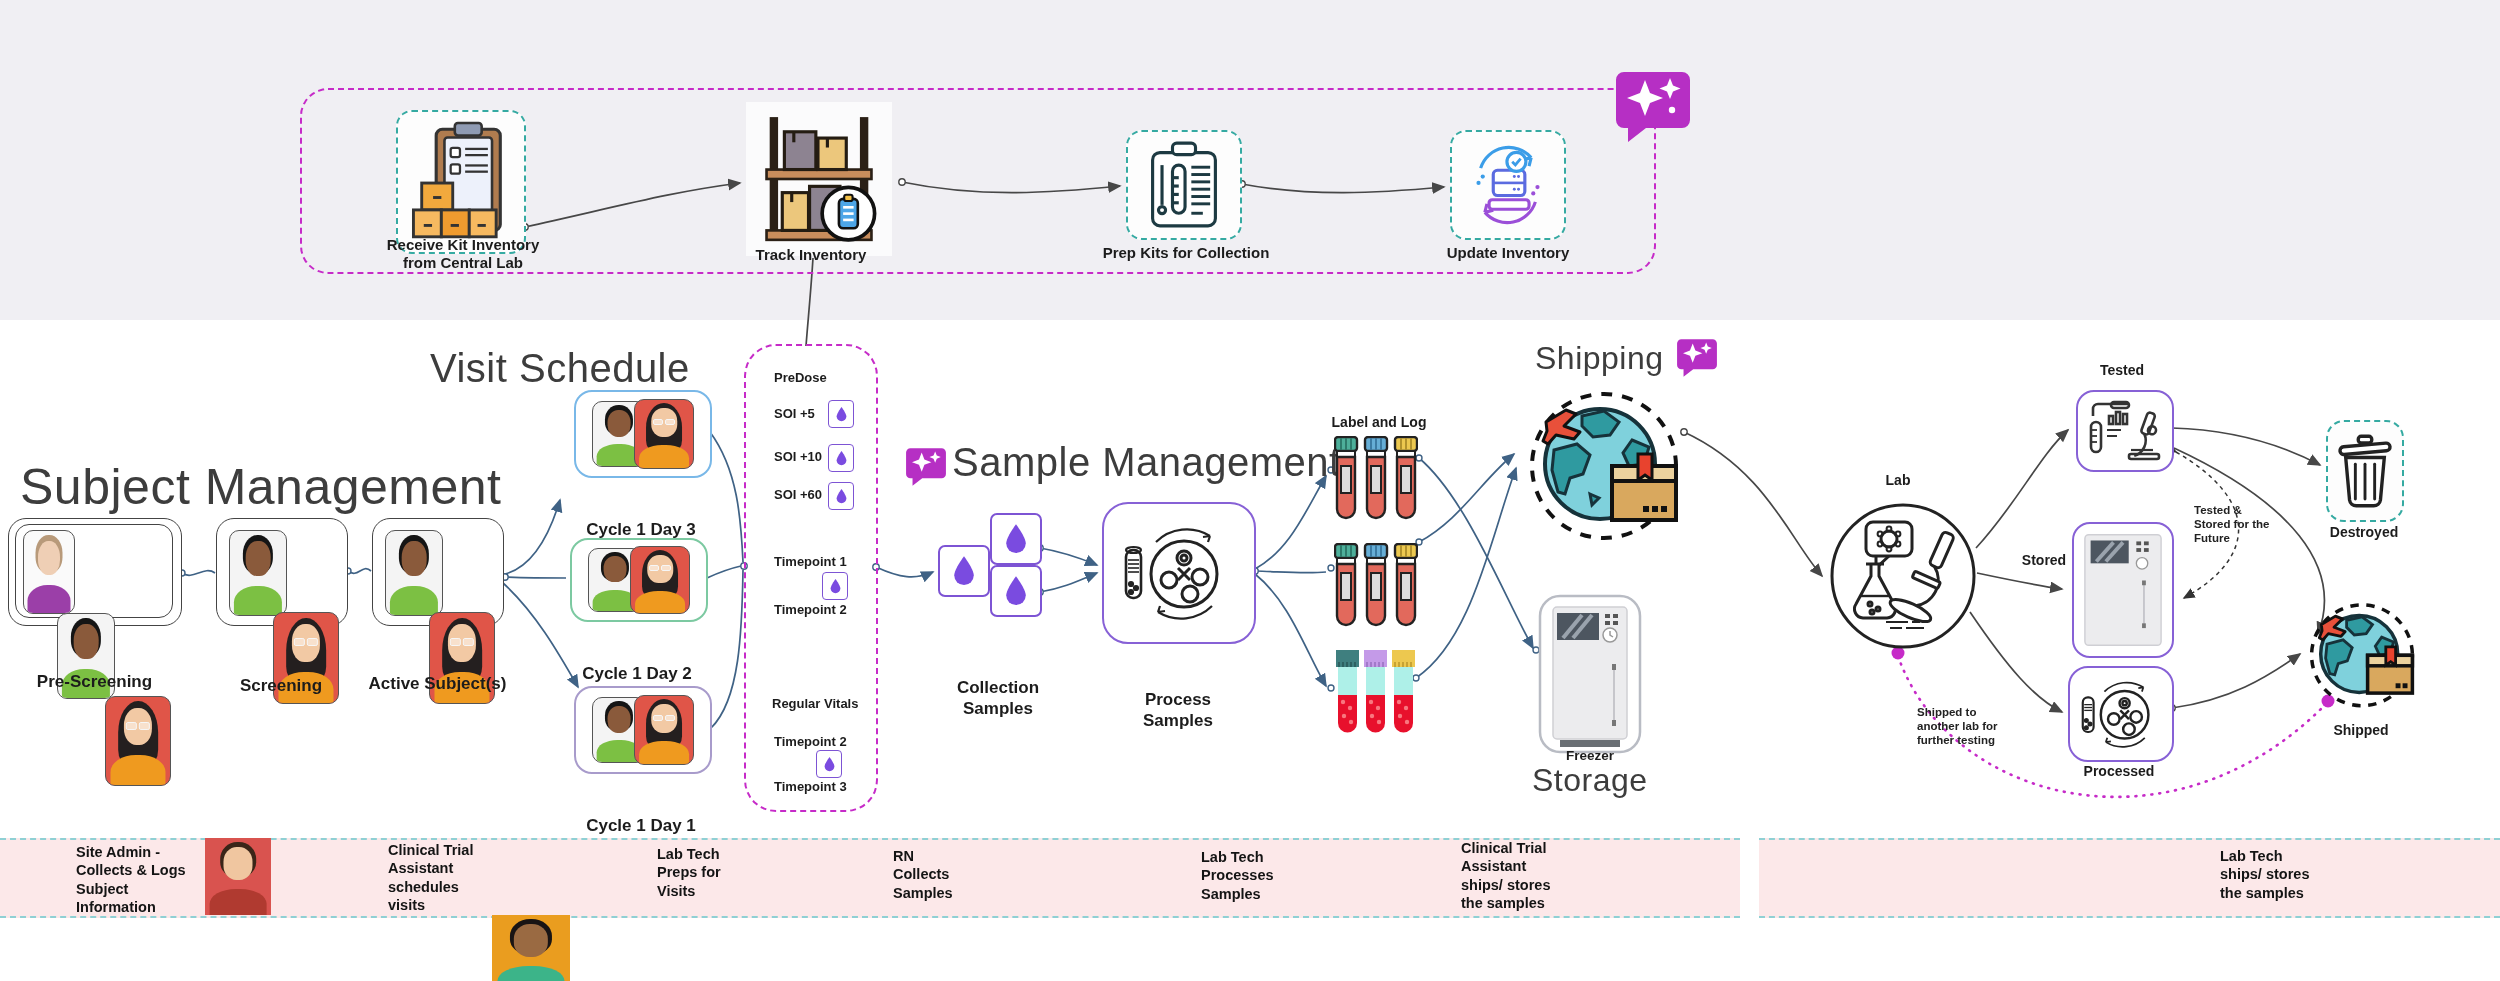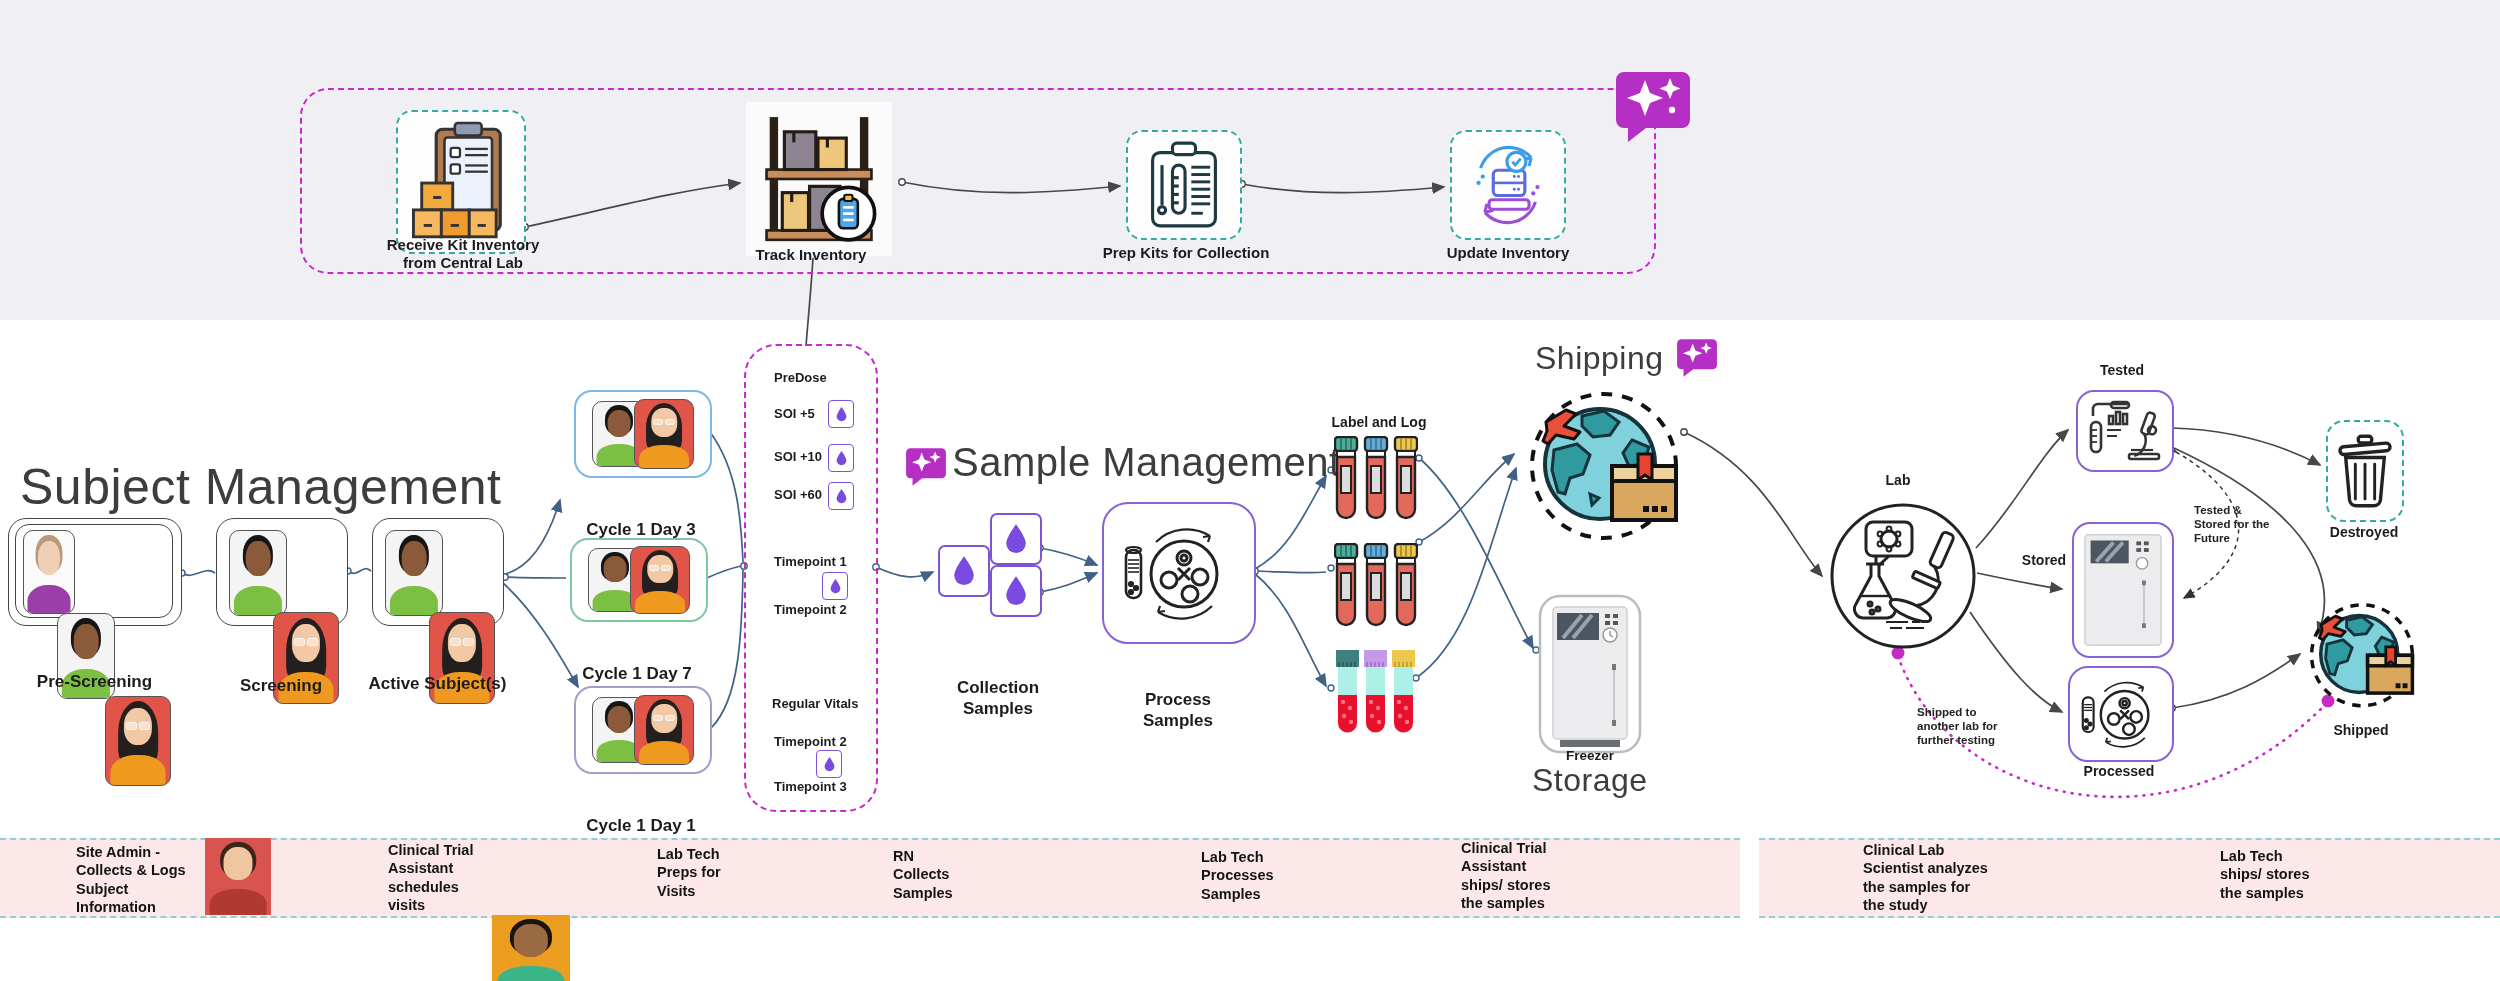--- a/index.html
+++ b/index.html
@@ -300,20 +300,21 @@
         <span class="hd"></span>
         <span class="bd"></span>
         <span class="gl">
           <i></i>
           <i></i>
         </span>
       </div>
   </div>
   <div class="abs nlabel big-label" style="left:360px;top:632px;width:155px;">Active Subject(s)</div>
 
+  <div class="abs title" style="left:430px;top:346px;">Visit Schedule</div>
 
   <div class="abs cycle-box" style="left:574px;top:390px;width:134px;height:84px;border-color:#79b8e8;">
     <div class="pav avbox" style="width:52px;height:64px;background:#f4f4f4;--hair:#151515;--skin:#8a5a3b;--shirt:#7cc043;margin-right:-14px;">
         <span class="hr"></span>
         <span class="hd"></span>
         <span class="bd"></span>
       </div>
     <div class="pav long avbox" style="width:58px;height:68px;background:#e05548;--hair:#241f1f;--skin:#f2c9a4;--shirt:#ef9a1f;">
         <span class="hr"></span>
         <span class="hd"></span>
@@ -335,21 +336,21 @@
     <div class="pav long avbox" style="width:58px;height:66px;background:#e05548;--hair:#241f1f;--skin:#f2c9a4;--shirt:#ef9a1f;">
         <span class="hr"></span>
         <span class="hd"></span>
         <span class="bd"></span>
         <span class="gl">
           <i></i>
           <i></i>
         </span>
       </div>
   </div>
-  <div class="abs nlabel big-label" style="left:568px;top:622px;width:138px;">Cycle 1 Day 7</div>
+  <div class="abs nlabel big-label" style="left:568px;top:622px;width:138px;">Cycle 1 Day 2</div>
 
   <div class="abs cycle-box" style="left:574px;top:686px;width:134px;height:84px;border-color:#a89bcb;">
     <div class="pav avbox" style="width:52px;height:64px;background:#f4f4f4;--hair:#151515;--skin:#8a5a3b;--shirt:#7cc043;margin-right:-14px;">
         <span class="hr"></span>
         <span class="hd"></span>
         <span class="bd"></span>
       </div>
     <div class="pav long avbox" style="width:58px;height:68px;background:#e05548;--hair:#241f1f;--skin:#f2c9a4;--shirt:#ef9a1f;">
         <span class="hr"></span>
         <span class="hd"></span>
@@ -811,22 +812,18 @@
 
   <div class="abs role-text" style="left:1201px;top:848px;width:90px;">Lab Tech
 Processes
 Samples</div>
 
   <div class="abs role-text" style="left:1461px;top:839px;width:110px;">Clinical Trial
 Assistant
 ships/ stores
 the samples</div>
 
-  <div class="abs role-text" style="left:1863px;top:841px;width:145px;">Clinical Lab
-Scientist analyzes
-the samples for
-the study</div>
 
   <div class="abs role-text" style="left:2220px;top:847px;width:110px;">Lab Tech
 ships/ stores
 the samples</div>
 
 </div>
 
 </body></html>

